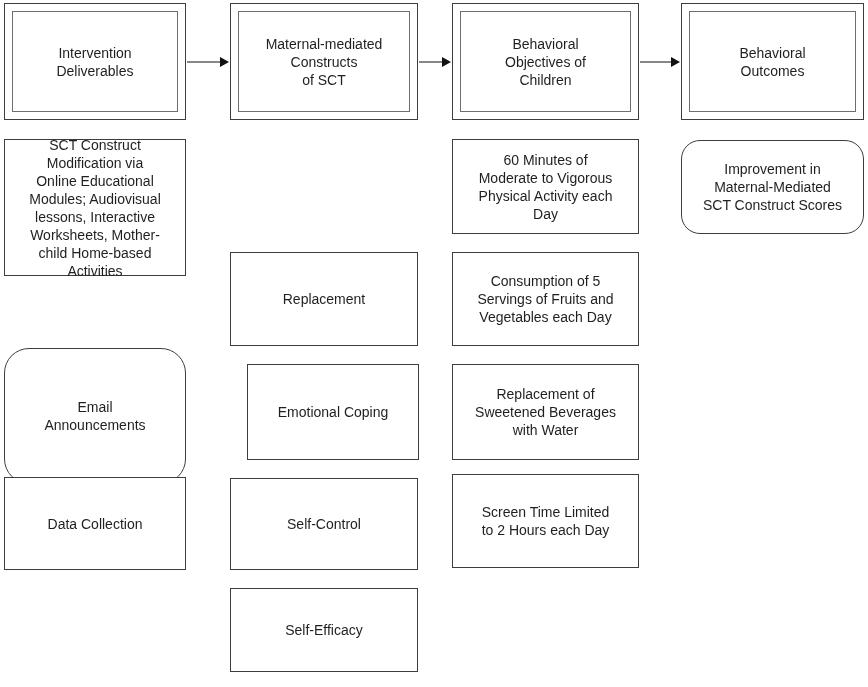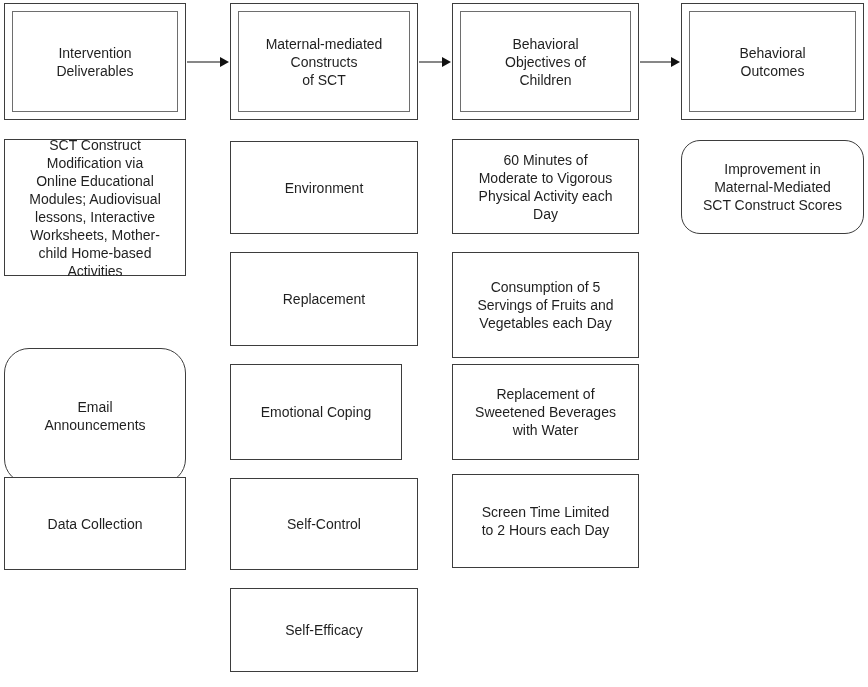--- a/index.html
+++ b/index.html
@@ -111,43 +111,40 @@
 Activities</span>
   </div>
   <div class="box" style="left:4px; top:348px; width:182px; height:136px;border-radius:25px;">
     <span class="txt">Email
 Announcements</span>
   </div>
   <div class="box" style="left:4px; top:477px; width:182px; height:93px;">
     <span class="txt">Data Collection</span>
   </div>
 
-  <div class="box" style="left:230px; top:141px; width:188px; height:93px;">
-    <span class="txt">Environment</span>
-  </div>
   <div class="box" style="left:230px; top:252px; width:188px; height:94px;">
     <span class="txt">Replacement</span>
   </div>
-  <div class="box" style="left:230px; top:364px; width:172px; height:96px;">
+  <div class="box" style="left:247px; top:364px; width:172px; height:96px;">
     <span class="txt">Emotional Coping</span>
   </div>
   <div class="box" style="left:230px; top:478px; width:188px; height:92px;">
     <span class="txt">Self-Control</span>
   </div>
   <div class="box" style="left:230px; top:588px; width:188px; height:84px;">
     <span class="txt">Self-Efficacy</span>
   </div>
 
   <div class="box" style="left:452px; top:139px; width:187px; height:95px;">
     <span class="txt">60 Minutes of
 Moderate to Vigorous
 Physical Activity each
 Day</span>
   </div>
-  <div class="box" style="left:452px; top:252px; width:187px; height:106px;">
+  <div class="box" style="left:452px; top:252px; width:187px; height:94px;">
     <span class="txt">Consumption of 5
 Servings of Fruits and
 Vegetables each Day</span>
   </div>
   <div class="box" style="left:452px; top:364px; width:187px; height:96px;">
     <span class="txt">Replacement of
 Sweetened Beverages
 with Water</span>
   </div>
   <div class="box" style="left:452px; top:474px; width:187px; height:94px;">

